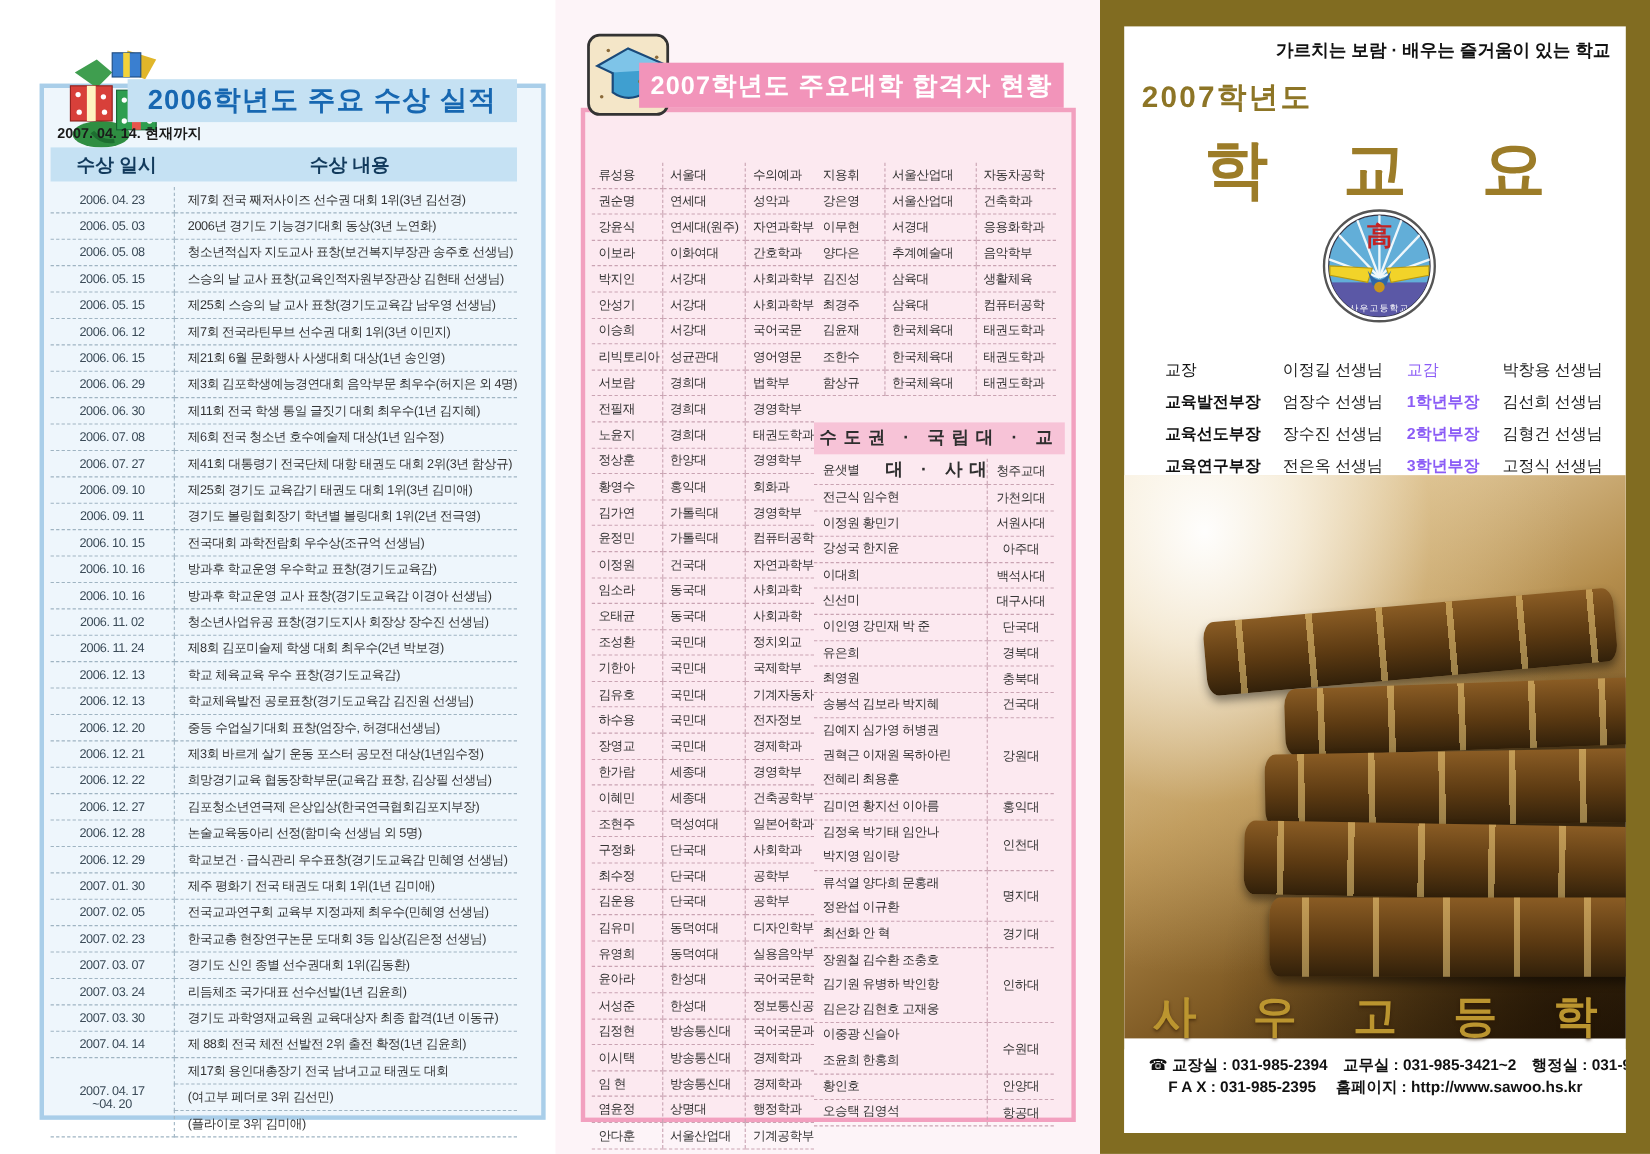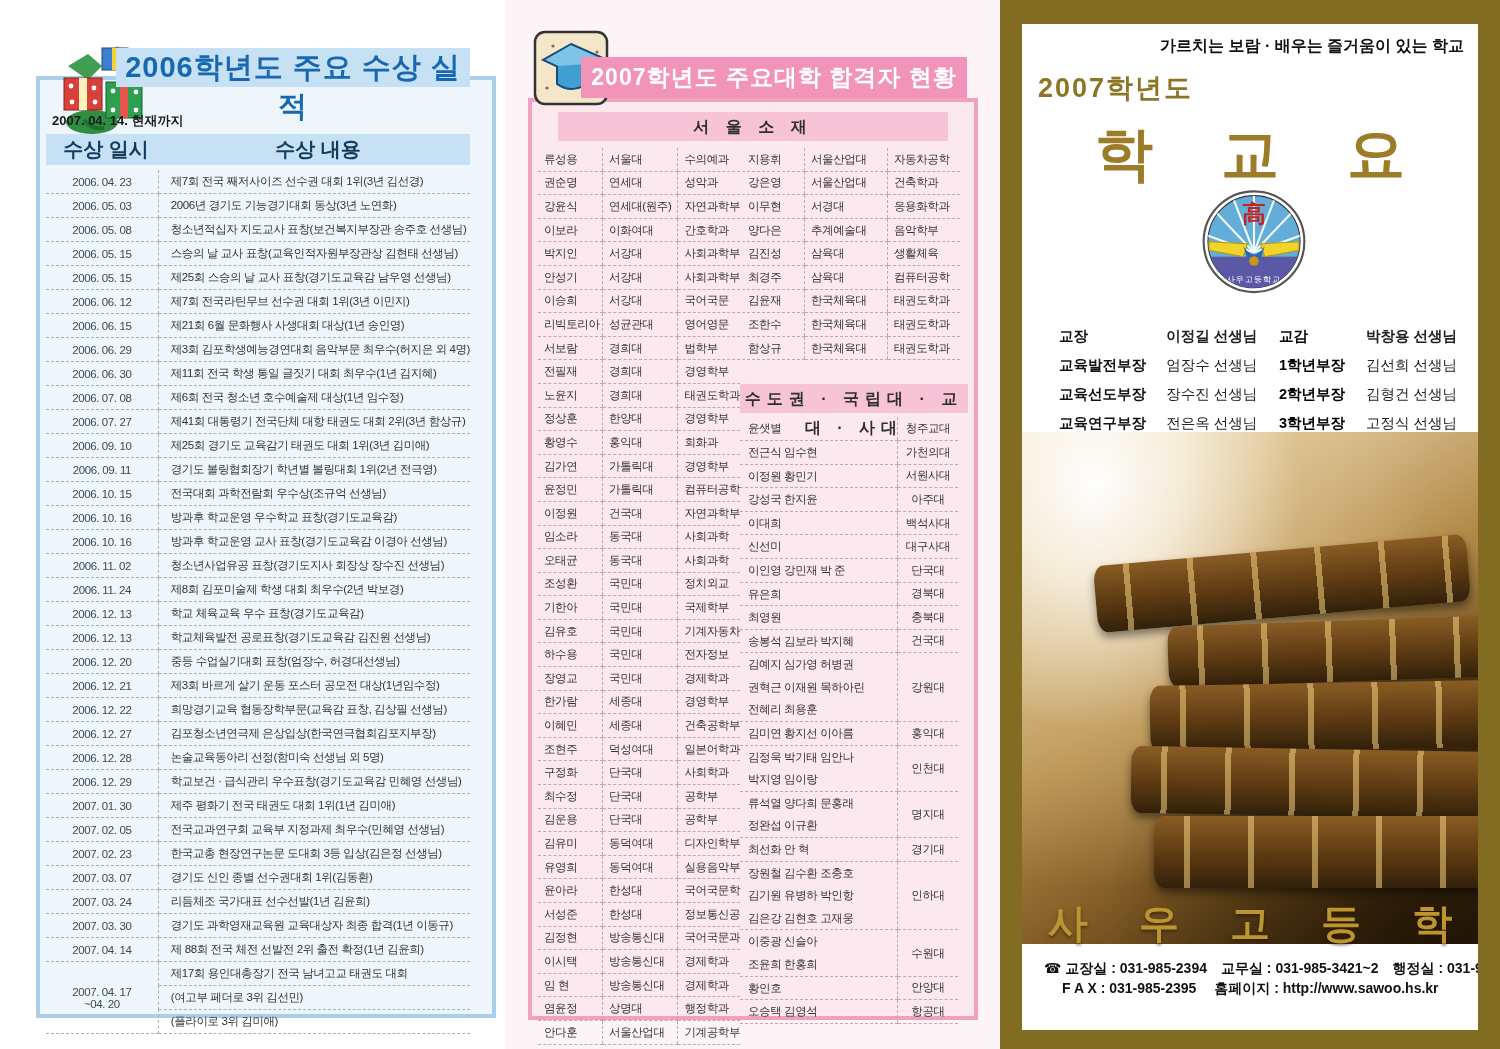--- a/index.html
+++ b/index.html
@@ -2,26 +2,26 @@
 <html><head>
 <meta charset="utf-8">
 <style>
   html,body{margin:0;padding:0;}
   body{width:1500px;height:1049px;background:#ffffff;position:relative;overflow:hidden;
        font-family:"Liberation Sans","DejaVu Sans",sans-serif;color:#222;}
 
   
   .panel-left{position:absolute;left:8px;top:0;width:497px;height:1049px;background:#fff;}
   .lp-box{position:absolute;left:28px;top:76px;width:452px;height:934px;border:4px solid #a9cee9;background:#eef6fc;}
-  .lp-band{position:absolute;left:108px;top:48px;width:354px;height:39px;background:#c5e1f3;color:#1767b1;
-           font-size:29px;font-weight:bold;text-align:center;line-height:39px;letter-spacing:1px;}
+  .lp-band{position:absolute;left:108px;top:72px;width:354px;height:39px;background:#c5e1f3;color:#1767b1;
+           font-size:25px;font-weight:bold;text-align:center;line-height:39px;letter-spacing:1px;}
   .lp-gift{position:absolute;left:50px;top:36px;width:92px;height:102px;}
   .lp-asof{position:absolute;left:44px;top:112px;font-size:13px;font-weight:bold;color:#1a1a1a;}
   .lp-colhead{position:absolute;left:38px;top:134px;width:424px;height:31px;background:#c5e1f3;display:flex;
-              font-size:20px;font-weight:bold;color:#123a5c;align-items:center;}
+              font-size:17px;font-weight:bold;color:#123a5c;align-items:center;}
   .lp-colhead .c1{width:120px;text-align:center;}
   .lp-colhead .c2{flex:1;text-align:center;}
   .lp-table{position:absolute;left:38px;top:170px;width:424px;border-collapse:collapse;}
   .lp-table td{font-size:11.5px;letter-spacing:-0.4px;white-space:nowrap;color:#333;
                border-bottom:1px dashed #9fb4c2;height:23px;padding:0;}
   .lp-table td.date{width:118px;text-align:center;border-right:1px dashed #9fb4c2;color:#3a4a57;white-space:pre-line;}
   .lp-table td.what{padding-left:12px;}
 
   
   .panel-mid{position:absolute;left:505px;top:0;width:495px;height:1049px;background:#fdf4f8;}
@@ -55,24 +55,24 @@
   .panel-right{position:absolute;left:1000px;top:0;width:500px;height:1049px;background:#816c21;}
   .rp-inner{position:absolute;left:22px;top:24px;width:456px;height:1006px;background:#ffffff;overflow:hidden;}
   .rp-tagline{position:absolute;top:12px;right:14px;font-size:16px;font-weight:bold;color:#111;}
   .rp-year{position:absolute;top:46px;left:16px;font-size:27px;font-weight:bold;color:#8d7526;letter-spacing:2px;}
   .rp-title{position:absolute;top:92px;left:0;width:100%;text-align:center;font-size:58px;font-weight:bold;
             color:#9c7c28;letter-spacing:26px;text-indent:26px;}
   .rp-emblem{position:absolute;top:162px;left:178px;width:108px;height:120px;}
   .rp-staff{position:absolute;top:298px;left:36px;width:400px;}
   .rp-staff table{border-collapse:collapse;}
   .rp-staff td{font-size:14.5px;height:27px;white-space:nowrap;color:#222;}
-  .rp-staff tr:first-child td{font-weight:bold;}
+  .rp-staff tr:first-child td{font-weight:normal;}
   .rp-staff td.r1{width:112px;font-weight:bold;color:#111;}
   .rp-staff td.v1{width:118px;}
-  .rp-staff td.r2{width:92px;font-weight:bold;color:#000000;}
+  .rp-staff td.r2{width:92px;font-weight:bold;color:#8b5cf6;}
   .rp-books{position:absolute;top:408px;left:0;width:456px;height:512px;
      background:
        radial-gradient(ellipse at 16% 10%, rgba(255,255,255,.97) 0%, rgba(250,243,228,.8) 16%, rgba(219,189,133,.4) 38%, rgba(0,0,0,0) 62%),
        radial-gradient(ellipse at 85% 95%, rgba(20,10,2,.55) 0%, rgba(0,0,0,0) 55%),
        linear-gradient(150deg,#f8f2e4 0%,#e0c89c 20%,#b48d4c 45%,#7f5a24 68%,#46300f 88%,#2a1b07 100%);}
   .bk{position:absolute;border-radius:10px/16px;box-shadow:0 5px 9px rgba(0,0,0,.45);
       background:linear-gradient(180deg,#8a5c24 0%,#5c3a12 55%,#31200a 100%);}
   .bk::before{content:"";position:absolute;inset:0;border-radius:inherit;
       background:repeating-linear-gradient(90deg,rgba(0,0,0,0) 0 30px,rgba(243,208,126,.55) 30px 36px,rgba(0,0,0,0) 36px 64px);}
   .rp-school{position:absolute;top:872px;left:0;width:100%;text-align:center;font-size:40px;font-weight:bold;
@@ -261,21 +261,20 @@
         </tr>
         <tr>
           <td class="what">(플라이로 3위 김미애)</td>
         </tr>
       </tbody>
     </table>
 </div>
 
 <div class="panel-mid">
   <div class="mp-box">
-    <div class="mp-secband mp-seoul">서 울 소 재</div>
     <div class="mp-cols">
       <table class="mp-t mp-left">
           <tbody id="mid-left-body">
             <tr>
               <td class="n">류성용</td>
               <td class="u">서울대</td>
               <td class="m">수의예과</td>
             </tr>
             <tr>
               <td class="n">권순명</td>

